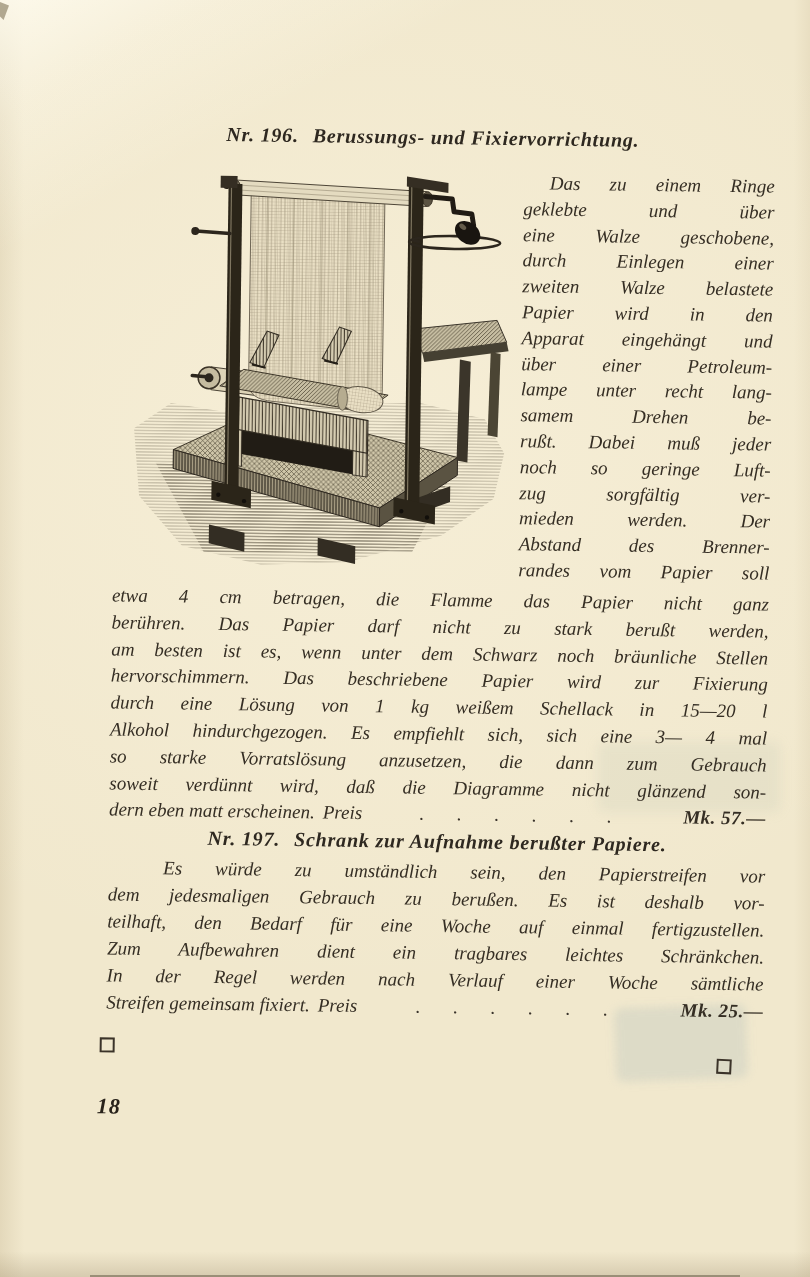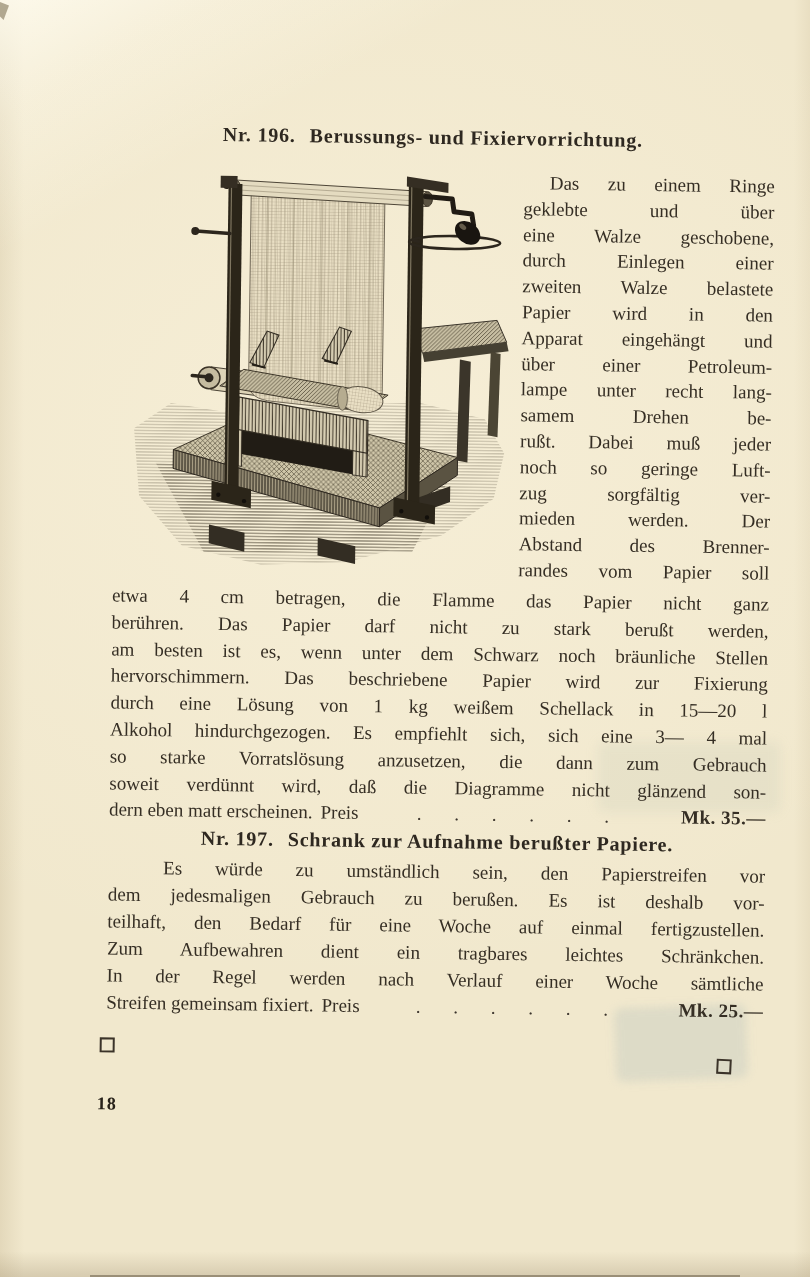--- a/index.html
+++ b/index.html
@@ -6,20 +6,21 @@
   .page{
     position:relative;width:810px;height:1277px;margin:0 auto;overflow:hidden;
     font-family:"Liberation Serif","DejaVu Serif",serif;color:#352e24;
     background-color:#f1e8cd;
     background-image:
       radial-gradient(ellipse 900px 750px at 45% 35%, rgba(250,243,222,0.55), rgba(0,0,0,0) 72%),
       linear-gradient(152deg, rgba(255,252,240,0.85) 0%, rgba(255,252,240,0.35) 7%, rgba(255,252,240,0) 15%),
       linear-gradient(90deg, rgba(172,152,112,0.20), rgba(0,0,0,0) 3%),
       linear-gradient(270deg, rgba(172,152,112,0.12), rgba(0,0,0,0) 2%),
       linear-gradient(0deg, rgba(120,100,70,0.22), rgba(0,0,0,0) 2%);
+    font-style: italic;
   }
   .page::after{content:"";position:absolute;left:90px;right:70px;bottom:0;height:2px;
     background:rgba(80,68,50,0.45);filter:blur(0.6px);}
   .corner-speck{position:absolute;left:0;top:2px;width:9px;height:18px;background:#8a7e62;
     clip-path:polygon(0 0,100% 20%,40% 100%,0 80%);opacity:.65;}
   .stain{position:absolute;border-radius:8px;}
   .stain1{left:615px;top:1006px;width:132px;height:74px;background:rgba(176,188,184,0.30);
     filter:blur(4px);transform:rotate(-2deg);}
   .stain2{left:598px;top:742px;width:182px;height:70px;background:rgba(176,188,170,0.16);filter:blur(6px);}
   .content{position:absolute;left:118px;top:126px;width:657px;height:1040px;
@@ -37,21 +38,21 @@
   .para{font-size:19px;line-height:26.8px;margin-top:2px;}
   .para2{line-height:27px;margin-top:5px;}
   h2{margin-top:2px;}
   .price-line{display:flex;align-items:baseline;}
   .pl-preis{margin-left:8px;}
   .pl-dots{flex:1;text-align:center;letter-spacing:14px;color:#3a332b;overflow:hidden;white-space:nowrap;}
   .pl-value{font-weight:bold;white-space:nowrap;letter-spacing:0.5px;}
   .sq{position:absolute;width:11px;height:11px;border:2.2px solid #3b3329;background:transparent;}
   .sq-left{left:-6px;top:916px;}
   .sq-right{left:611px;top:929px;transform:rotate(2deg);}
-  .pageno{position:absolute;left:-8px;top:972px;font-size:18px;font-weight:bold;letter-spacing:1px;color:#28221a;}
+  .pageno{position:absolute;left:-8px;top:972px;font-size:22px;font-weight:bold;letter-spacing:1px;color:#28221a;}
 </style>
 </head>
 <body>
 
 <div class="page">
   <div class="corner-speck"></div>
   <div class="stain stain2"></div>
   <div class="stain stain1"></div>
 
   <div class="content">
@@ -182,21 +183,21 @@
       <div class="jl">am besten ist es, wenn unter dem Schwarz noch bräunliche Stellen</div>
       <div class="jl">hervorschimmern. Das beschriebene Papier wird zur Fixierung</div>
       <div class="jl">durch eine Lösung von 1 kg weißem Schellack in 15—20 l</div>
       <div class="jl">Alkohol hindurchgezogen. Es empfiehlt sich, sich eine 3— 4 mal</div>
       <div class="jl">so starke Vorratslösung anzusetzen, die dann zum Gebrauch</div>
       <div class="jl">soweit verdünnt wird, daß die Diagramme nicht glänzend son-</div>
       <div class="price-line">
         <span>dern eben matt erscheinen.</span>
         <span class="pl-preis">Preis</span>
         <span class="pl-dots">. . . . . .</span>
-        <span class="pl-value">Mk. 35.—</span>
+        <span class="pl-value">Mk. 57.—</span>
       </div>
     </div>
 
     <h2><span>Nr. 197.</span><span class="ht">Schrank zur Aufnahme berußter Papiere.</span></h2>
 
     <div class="para para2">
       <div class="jl ind2">Es würde zu umständlich sein, den Papierstreifen vor</div>
       <div class="jl">dem jedesmaligen Gebrauch zu berußen. Es ist deshalb vor-</div>
       <div class="jl">teilhaft, den Bedarf für eine Woche auf einmal fertigzustellen.</div>
       <div class="jl">Zum Aufbewahren dient ein tragbares leichtes Schränkchen.</div>

